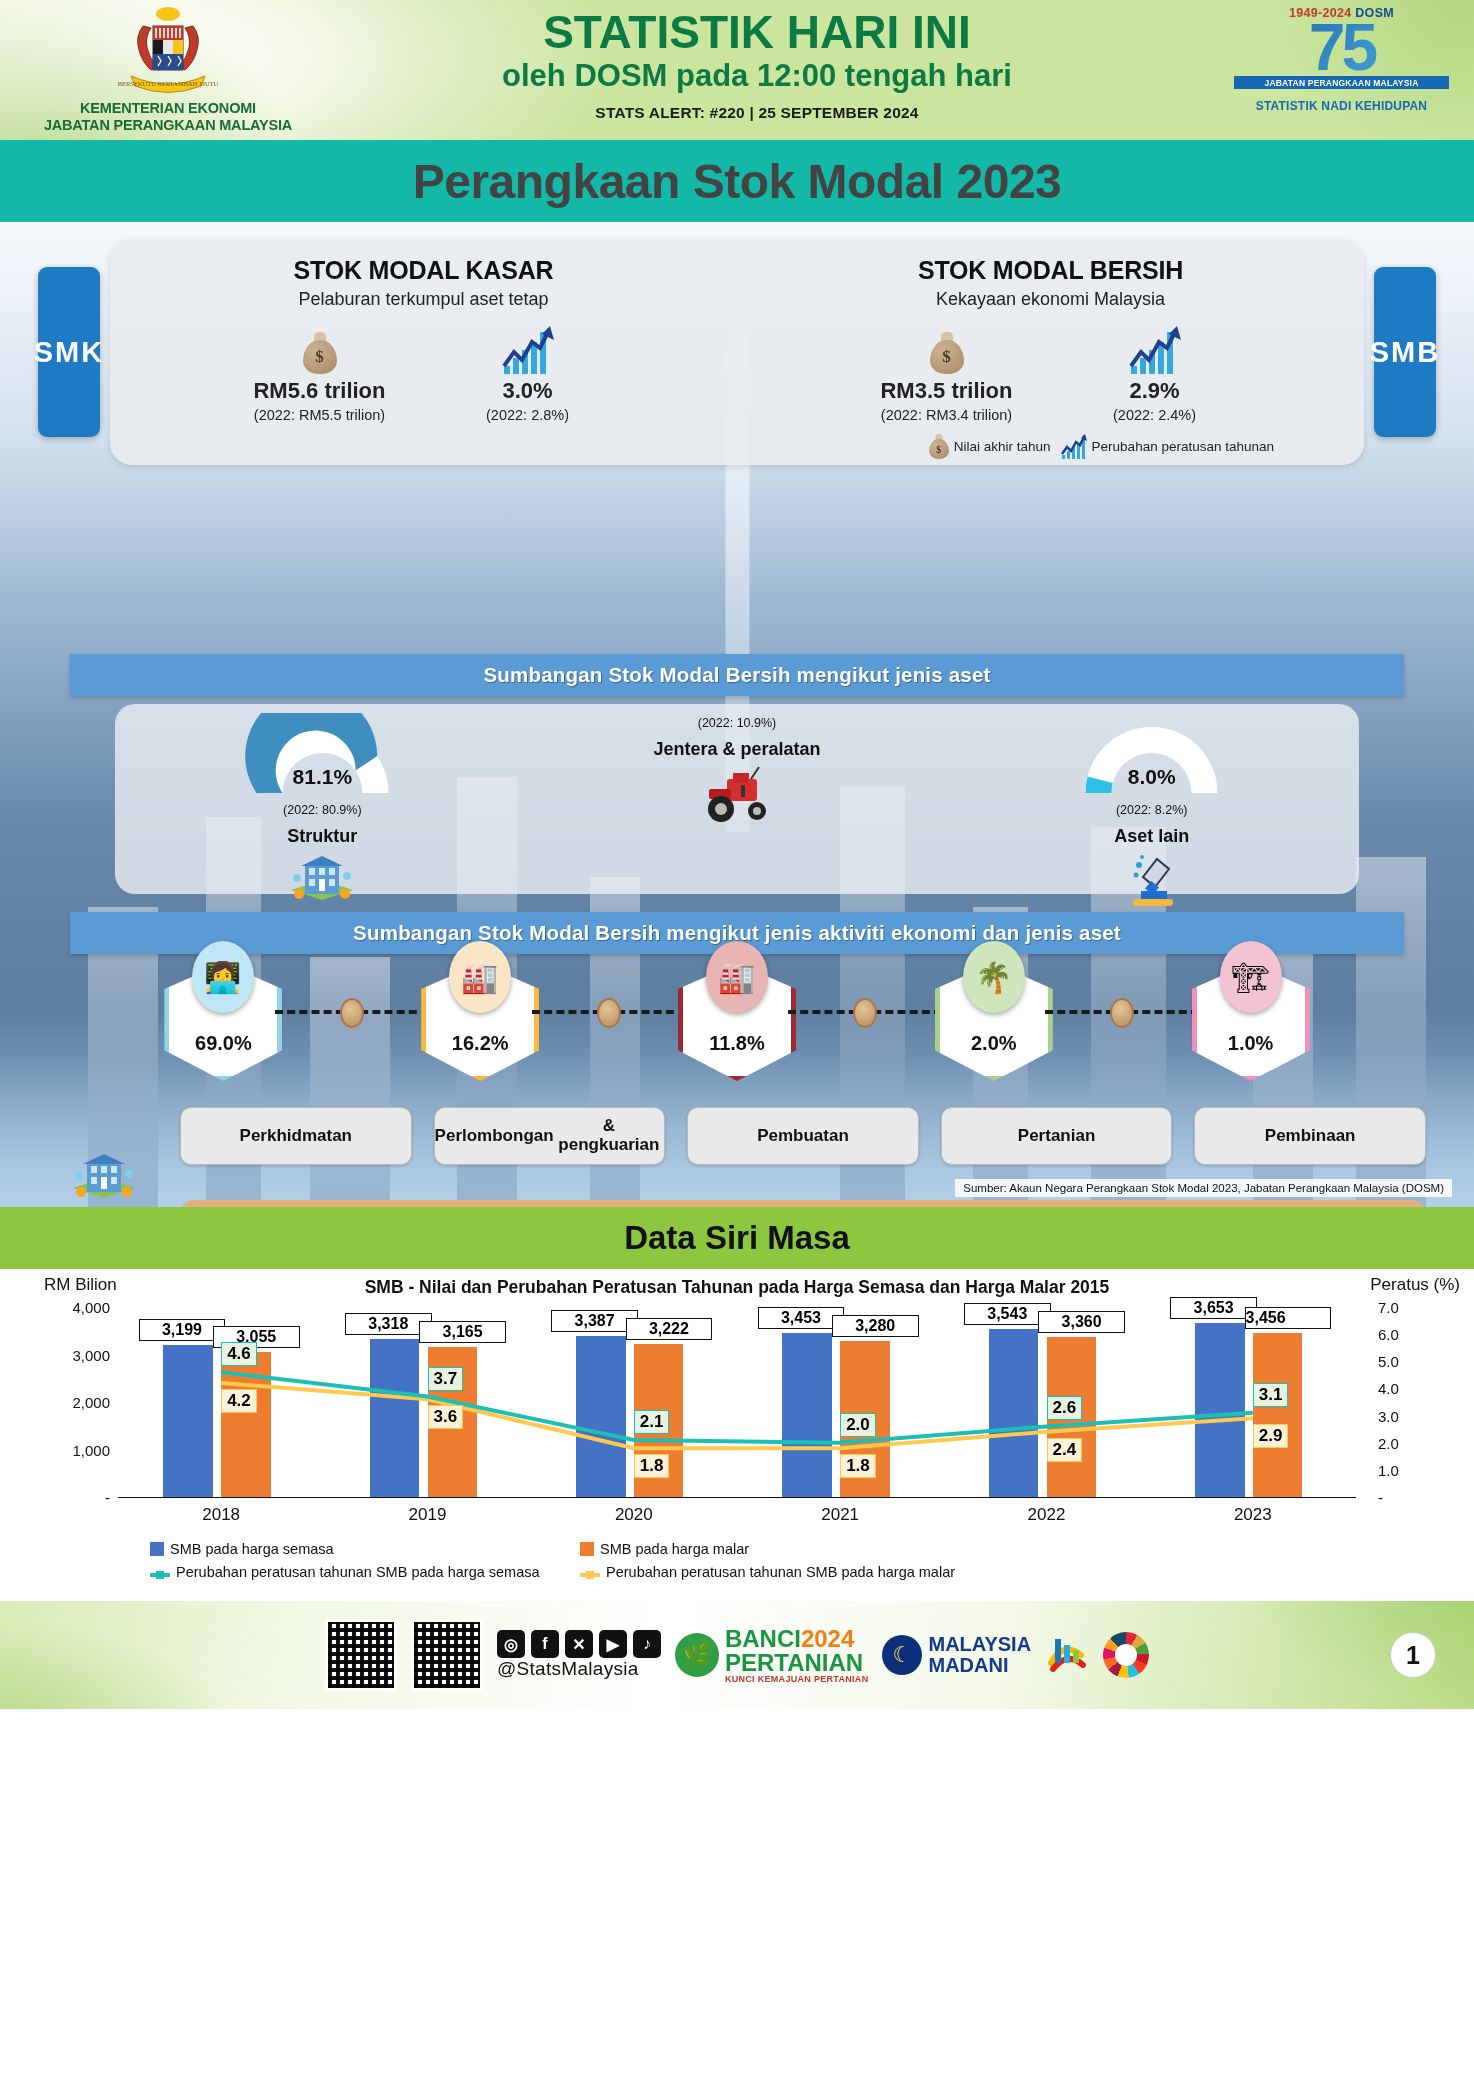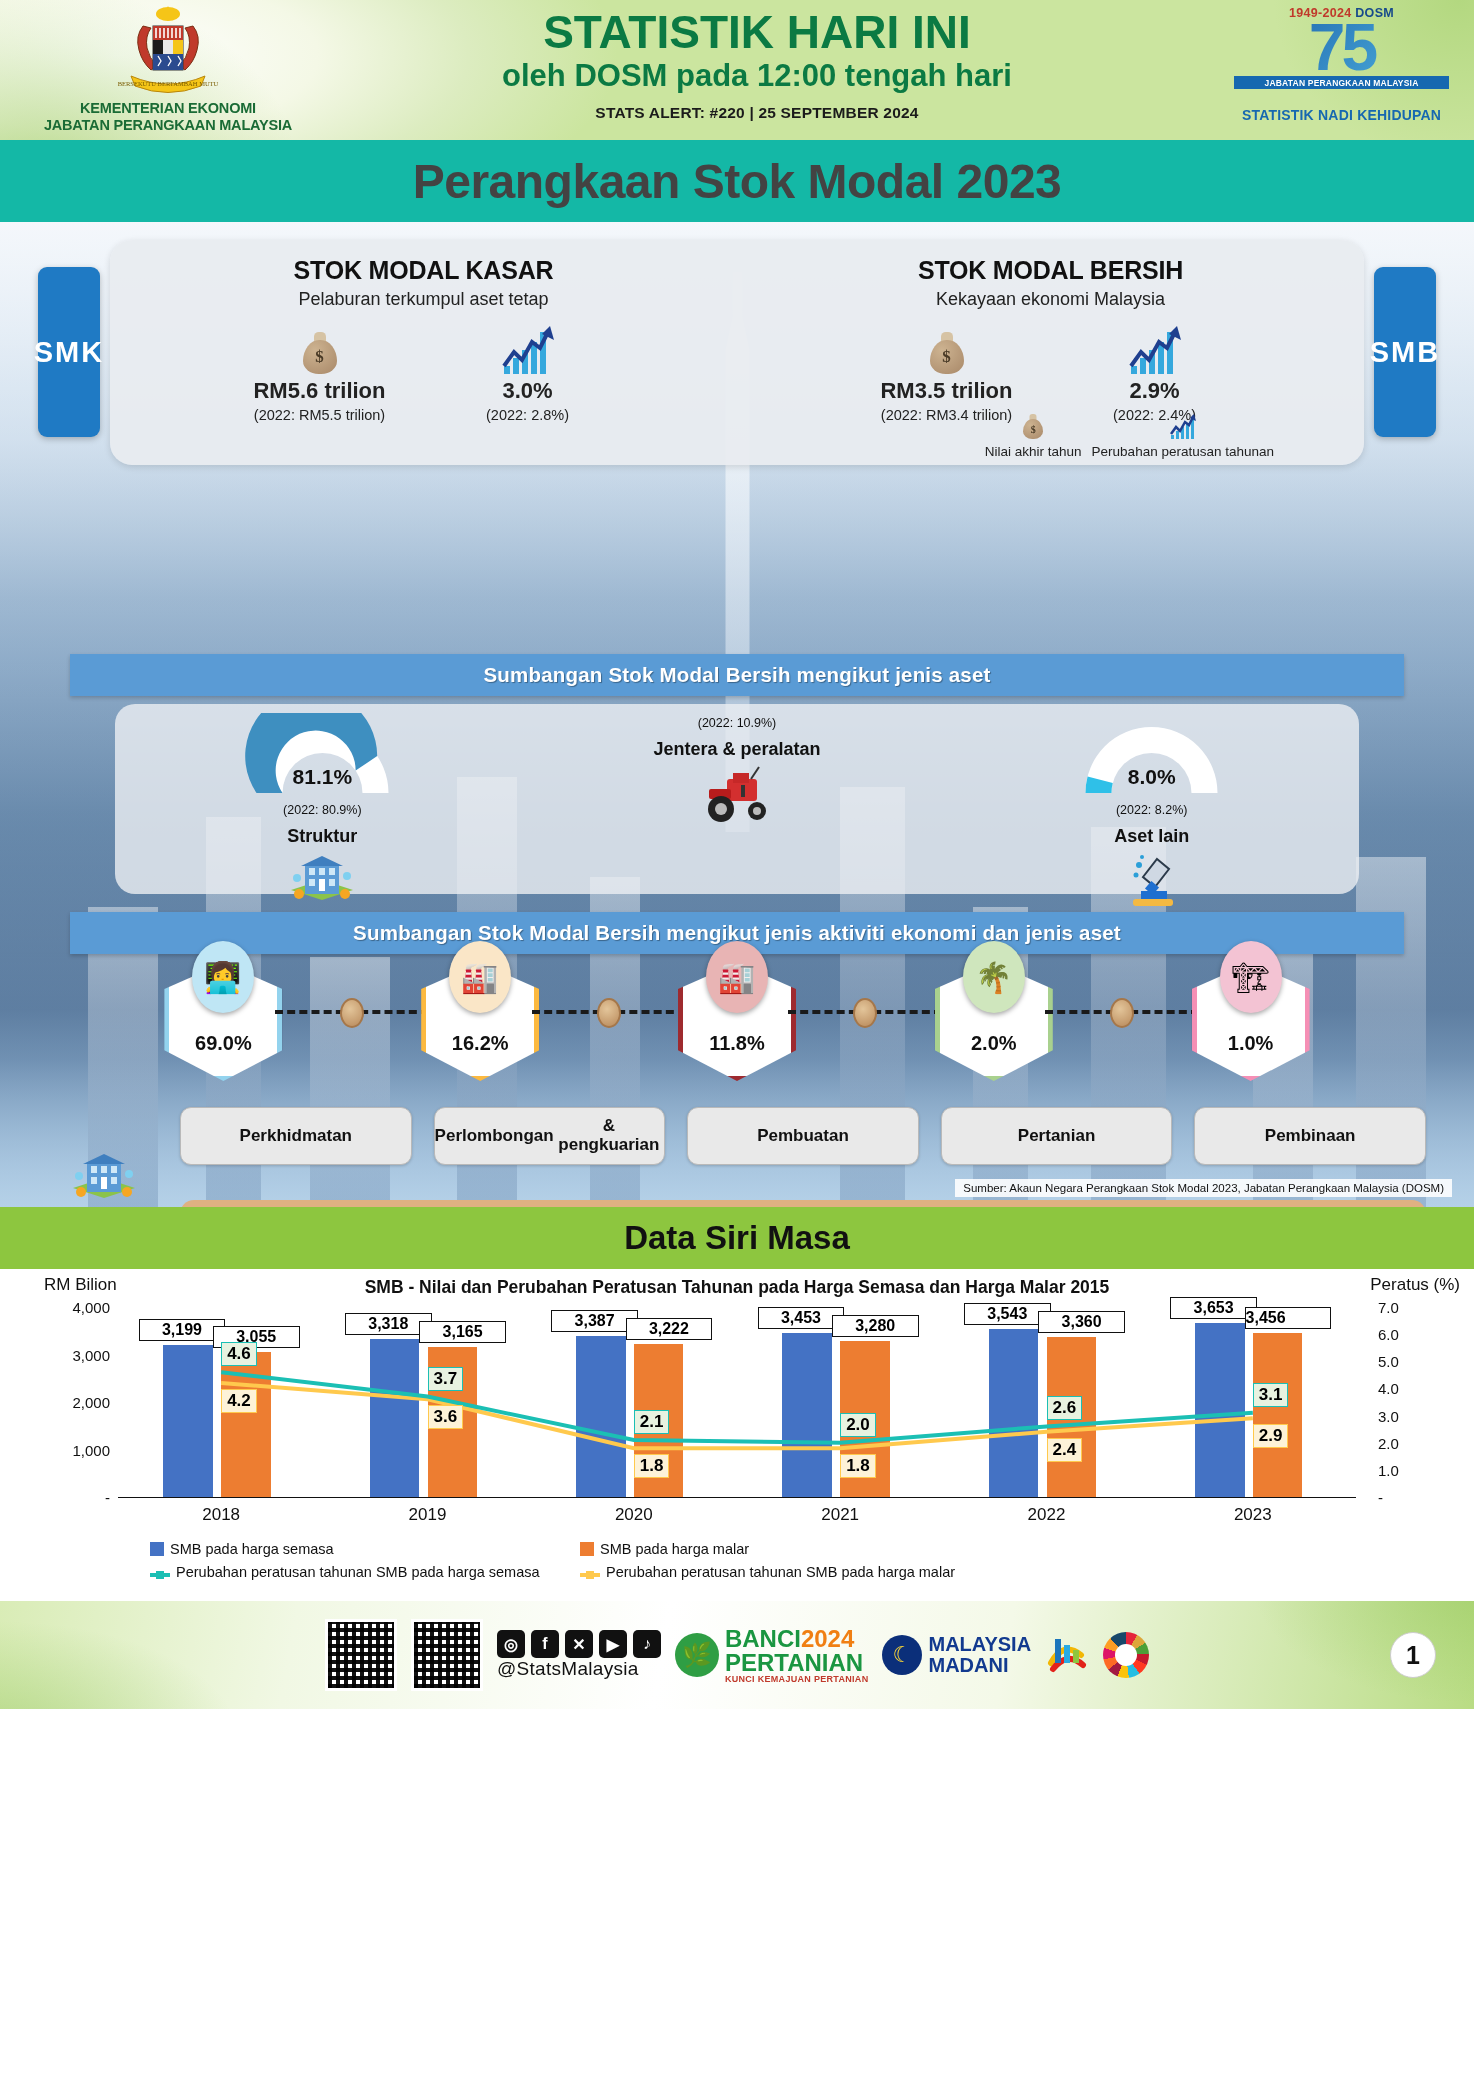--- a/index.html
+++ b/index.html
@@ -36,21 +36,21 @@
     font-size: 46px; font-weight: bold; color: #0b7a43; letter-spacing: 0px; line-height: 1.05;
   }
   .hdr-sub { font-size: 31px; font-weight: bold; color: #0b7a43; line-height: 1.25; margin-top:1px;}
   .hdr-alert { font-size: 15.5px; font-weight: bold; color: #1b1b1b; margin-top: 8px; letter-spacing:.2px;}
   .dosm-logo { position:absolute; right: 25px; top: 6px; width: 215px; height: 128px; z-index:3; text-align:center;}
   .dosm-top { font-size: 12.5px; font-weight: bold; color:#174a8b; letter-spacing:.3px;}
   .dosm-top .yr{ color:#c0392b; }
   .dosm-75 { font-size: 66px; font-weight: bold; color:#1f7bb6; line-height:.82; letter-spacing:-4px;
              background: linear-gradient(135deg,#1b5fa8,#4fb4e0); -webkit-background-clip:text; background-clip:text; color:transparent;}
   .dosm-bar { background:#1668b0; color:#fff; font-size:8.5px; font-weight:bold; padding:1.5px 0; letter-spacing:.2px; margin-top:2px;}
-  .dosm-foot { font-size:14px; font-weight:bold; color:#1668b0; letter-spacing:.2px; margin-top:18px;}
+  .dosm-foot { font-size:12px; font-weight:bold; color:#1668b0; letter-spacing:.2px; margin-top:10px;}
 
   
   .page-title-band { height: 82px; display:flex; align-items:center; justify-content:center; background:#14b8a6;}
   .page-title { font-size: 48px; font-weight: bold; color:#434343; letter-spacing:-.5px;}
 
   
   .body-panel {
     position: relative; height: 985px; overflow: hidden;
     background:
       linear-gradient(180deg, rgba(245,248,252,.92) 0%, rgba(226,238,248,.55) 16%, rgba(150,185,215,.30) 38%, rgba(120,160,200,.28) 60%, rgba(150,185,220,.40) 85%, rgba(185,212,234,.85) 100%),
@@ -79,21 +79,21 @@
   .halves { display:flex; height:100%; }
   .half { flex:1; padding-top: 16px; position:relative;}
   .half h3 { font-size: 25px; font-weight:bold; color:#111; text-align:center; letter-spacing:-.2px;}
   .half .subh { font-size: 18px; color:#222; text-align:center; margin-top:4px;}
   .metrics { display:flex; justify-content:center; gap: 18px; margin-top: 6px;}
   .metric { width: 190px; text-align:center;}
   .metric .ic { height: 58px; display:flex; align-items:flex-end; justify-content:center;}
   .metric .val { font-size: 22px; font-weight:bold; color:#222; margin-top:4px;}
   .metric .prev { font-size: 14.5px; color:#222; margin-top:3px;}
   .legend-row { position:absolute; right: 90px; bottom: 6px; display:flex; align-items:center; gap:10px; font-size:13.5px; color:#222;}
-  .legend-row .li{ display:flex; align-items:center; gap:5px;flex-direction:column;}
+  .legend-row .li{ display:flex; align-items:center; gap:5px;}
 
   
   .bag { width:34px; height:42px; position:relative; }
   .bag:before{ content:""; position:absolute; left:50%; top:0; transform:translateX(-50%);
     width:12px; height:11px; background:#d6c3a4; border-radius:40% 40% 10% 10%; }
   .bag:after{ content:"$"; position:absolute; left:0; top:8px; width:34px; height:34px;
     background:radial-gradient(circle at 35% 30%, #cdb391, #a88868);
     border-radius: 48% 48% 46% 46%/ 62% 62% 38% 38%;
     font-size:17px; font-weight:bold; color:#4a3b27; display:flex; align-items:center; justify-content:center; font-family:"Liberation Serif",serif;}
   .bag.sm{ width:20px;height:25px;}

